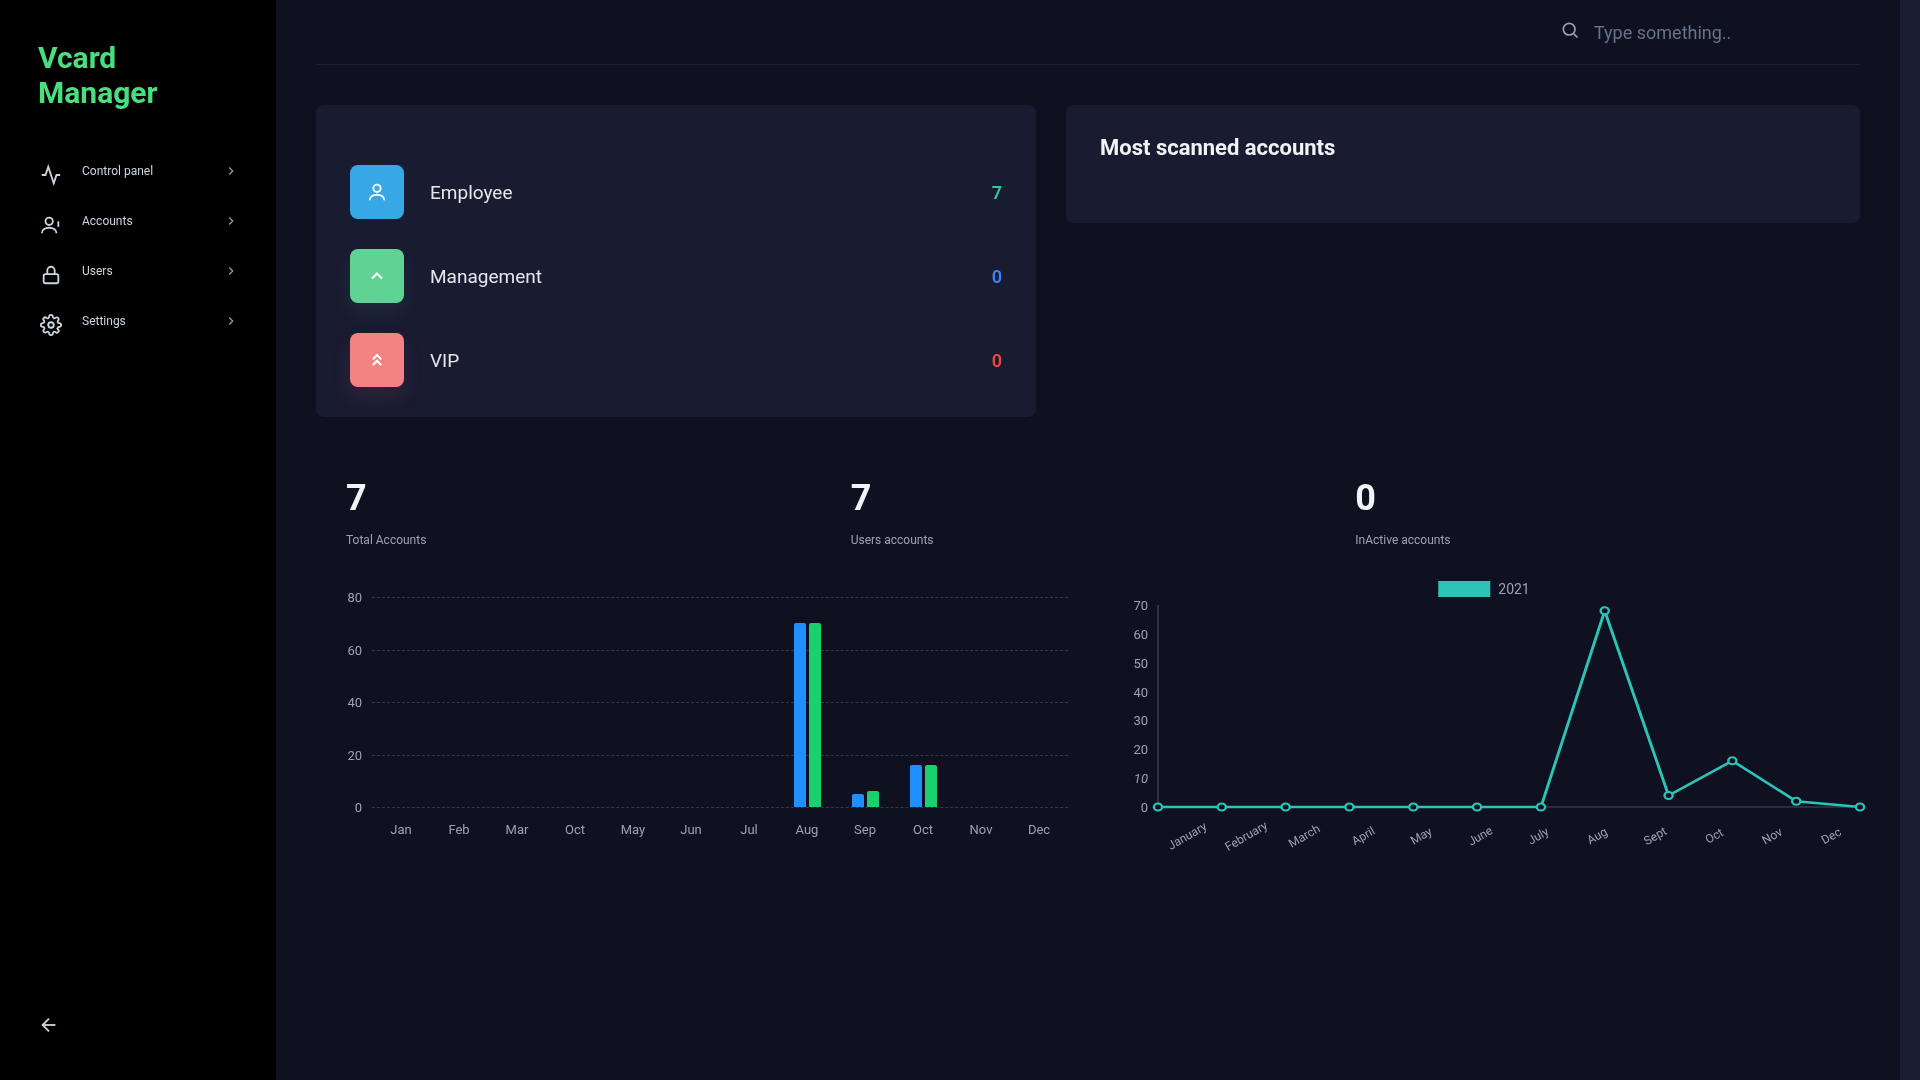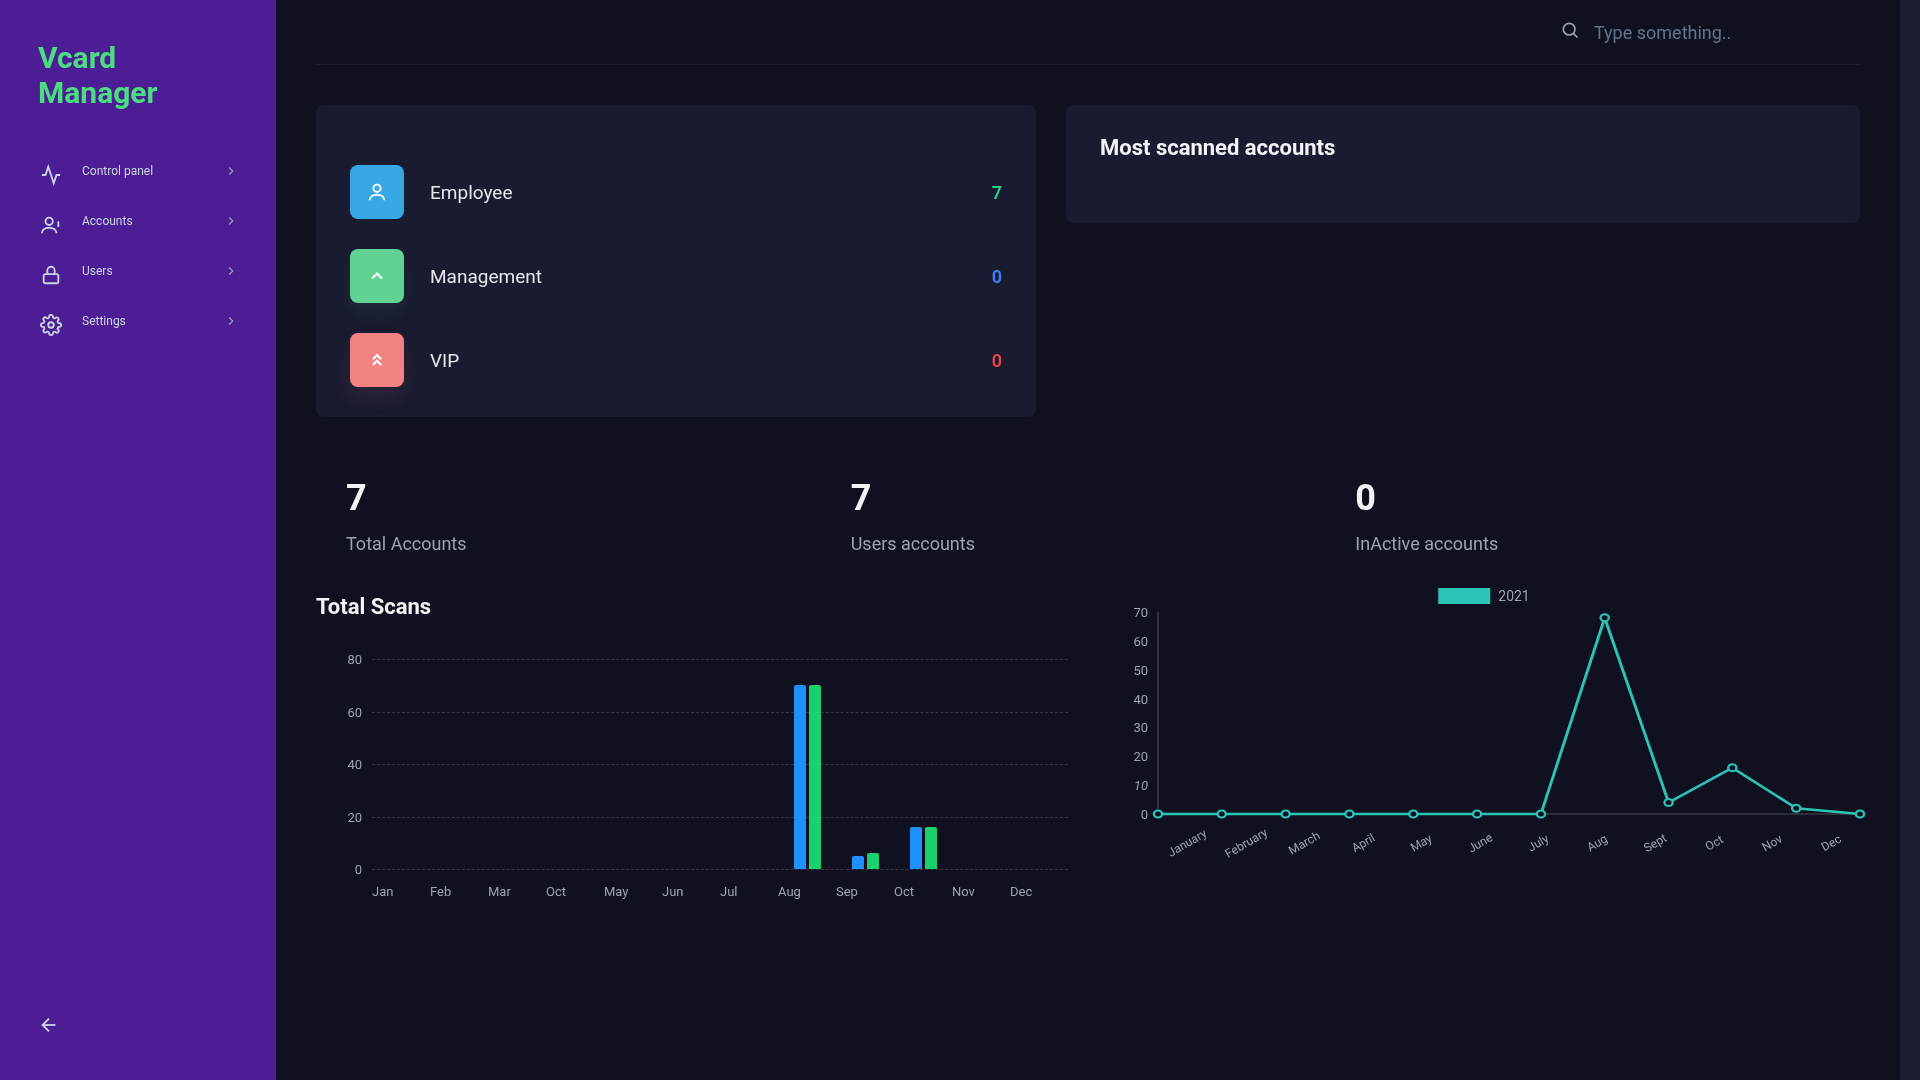--- a/index.html
+++ b/index.html
@@ -11,21 +11,21 @@
 body {
   background: #0f1120;
   color: #e5e7eb;
   width: 1920px;
   height: 1080px;
   overflow: hidden;
   display: flex;
 }
 .sidebar {
   width: 276px;
-  background: #4c1d95;
+  background: #000000;
   padding: 30px 20px;
   display: flex;
   flex-direction: column;
 }
 .brand {
   font-size: 30px;
   font-weight: 700;
   color: #4ade80;
   margin: 10px 18px 40px;
 }
@@ -148,21 +148,21 @@
 .stat {
   flex: 1;
 }
 .stat-num {
   font-size: 36px;
   font-weight: 700;
   color: #f1f3f6;
 }
 .stat-label {
   margin-top: 14px;
-  font-size: 18px;
+  font-size: 12px;
   color: #9ca3af;
 }
 .charts-row {
   display: flex;
   gap: 40px;
   margin-top: 40px;
 }
 .chart-col {
   flex: 1;
 }
@@ -216,20 +216,21 @@
 .bar.b { background: #19d26f; }
 .x-axis {
   position: absolute;
   left: 56px;
   right: 0;
   bottom: 0;
   display: flex;
 }
 .x-label {
   flex: 1;
+  text-align: center;
   font-size: 13px;
   color: #9ca3af;
 }
 .line-chart {
   position: relative;
   height: 250px;
   padding-left: 50px;
 }
 .legend {
   position: absolute;
@@ -429,21 +430,20 @@
       <div class="stat-label">Users accounts</div>
     </div>
     <div class="stat">
       <div class="stat-num">0</div>
       <div class="stat-label">InActive accounts</div>
     </div>
   </div>
 
   <div class="charts-row">
     <div class="chart-col">
-      <div class="chart-title">Total Scans</div>
       <div class="bar-chart" id="bar-chart">
           <div class="grid-line" style="top: 220px;"></div>
           <div class="y-tick" style="top: 220px;">0</div>
           <div class="grid-line" style="top: 167.5px;"></div>
           <div class="y-tick" style="top: 167.5px;">20</div>
           <div class="grid-line" style="top: 115px;"></div>
           <div class="y-tick" style="top: 115px;">40</div>
           <div class="grid-line" style="top: 62.5px;"></div>
           <div class="y-tick" style="top: 62.5px;">60</div>
           <div class="grid-line" style="top: 10px;"></div>

